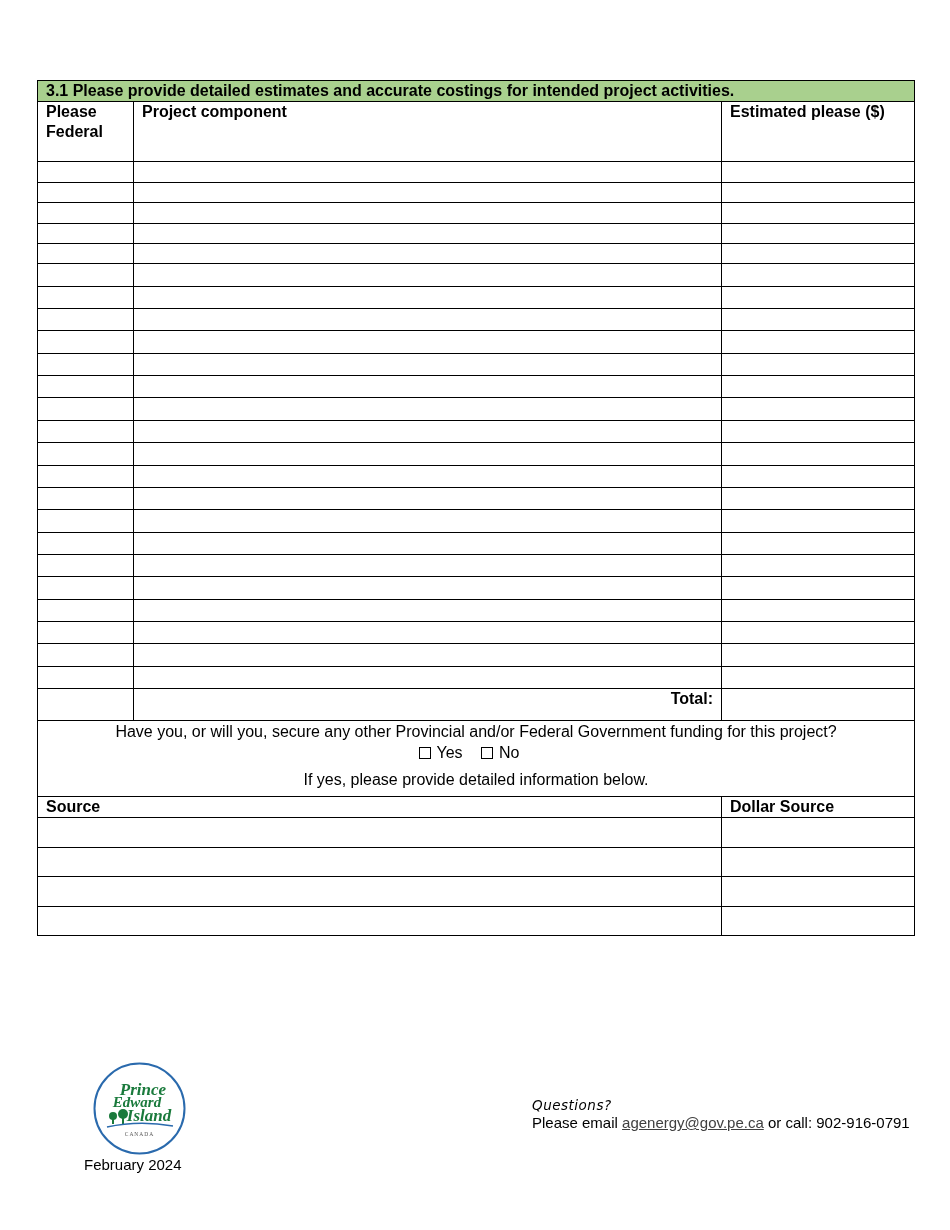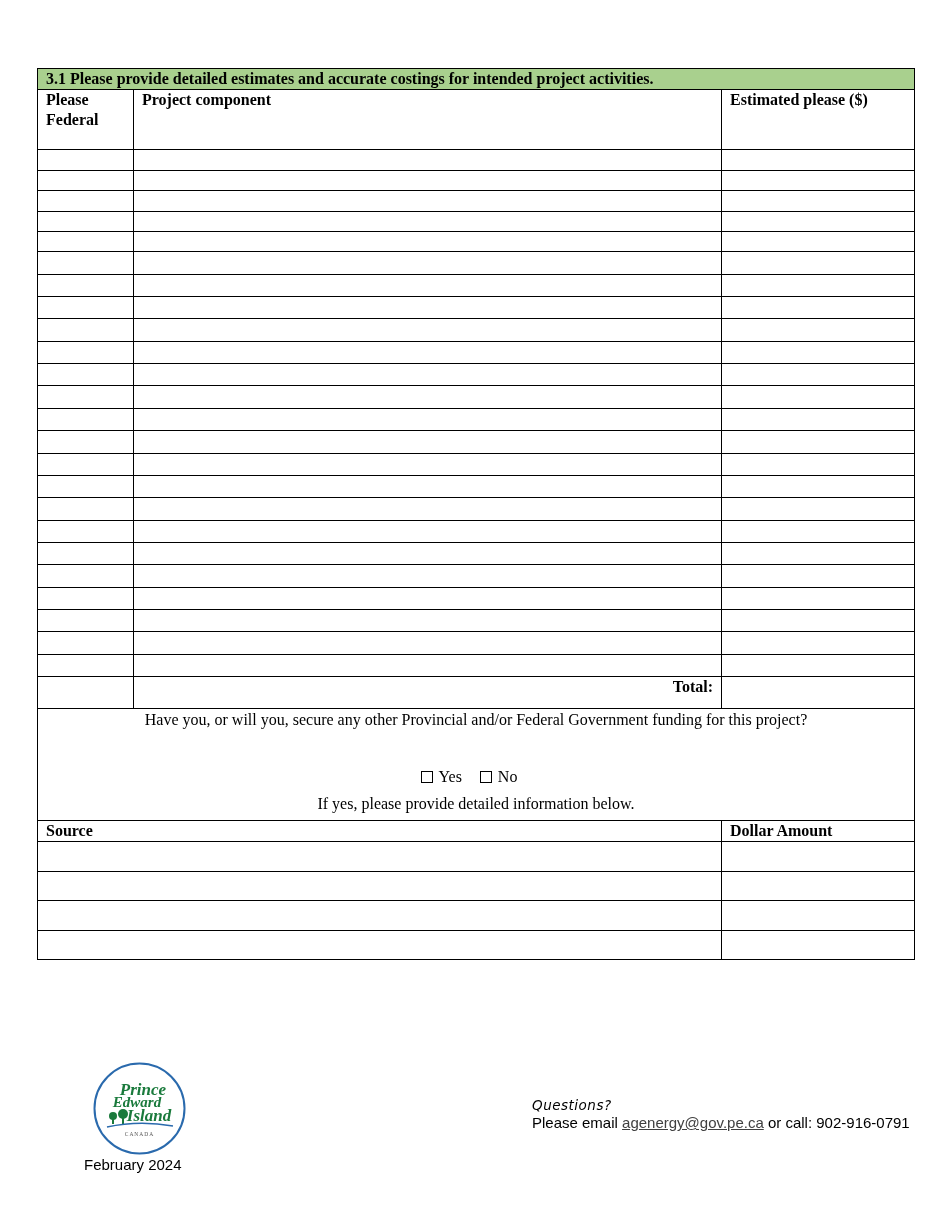--- a/index.html
+++ b/index.html
@@ -1,26 +1,26 @@
 <!DOCTYPE html>
 <html><head>
 <meta charset="utf-8">
 <style>
   html, body { margin: 0; padding: 0; background: #ffffff; }
   body { width: 950px; height: 1230px; position: relative; font-family: "Liberation Sans", sans-serif; color: #000; overflow: hidden; }
-  .form { position: absolute; left: 37px; top: 68px; width: 877px; border-collapse: collapse; table-layout: fixed; font-size: 16px; font-family: Liberation Serif, serif; }
+  .form { position: absolute; left: 37px; top: 80px; width: 877px; border-collapse: collapse; table-layout: fixed; font-size: 16px; }
   .form td { border: 1.3px solid #000; padding: 0 8px; vertical-align: top; box-sizing: border-box; }
   .sec-hdr td { background: #a9d08e; font-weight: bold; height: 21px; line-height: 19px; padding: 0 8px; }
   .col-hdr td { font-weight: bold; height: 60px; line-height: 20px; padding-top: 0; }
   .blank td { height: 22px; }
   .total td { height: 32px; }
   .total .lbl { text-align: right; font-weight: bold; padding-top: 0; line-height: 20px; }
   .fund-q td { padding: 0 8px 6px 8px; line-height: 21px; text-align: center; }
   .fund-q .q { display: block; }
-  .fund-q .opts { display: block; margin-top: 36px; }
+  .fund-q .opts { display: block; }
   .fund-q .opt { margin-right: 14px; }
   .box { display: inline-block; width: 10px; height: 10px; border: 1.3px solid #000; margin-right: 6px; vertical-align: -1px; }
   .fund-q .note { display: block; margin-top: 6px; }
   .src-hdr td { font-weight: bold; height: 21px; line-height: 20px; }
   .src-row td { height: 29.5px; }
   .logo { position: absolute; left: 93px; top: 1062px; width: 93px; height: 93px; }
   .date { position: absolute; left: 84px; top: 1156px; font-size: 15px; }
   .questions { position: absolute; left: 532px; top: 1096px; font-size: 15px; line-height: 18px; }
   .questions .q-title { font-family: "DejaVu Sans", sans-serif; font-style: italic; font-size: 13.5px; letter-spacing: 0.5px; display: block; }
   .questions a { color: #404040; text-decoration: underline; }
@@ -175,21 +175,21 @@
         <span class="q">Have you, or will you, secure any other Provincial and/or Federal Government funding for this project?</span>
         <span class="opts">
           <span class="opt"><span class="box"></span><span>Yes</span></span>
           <span class="opt"><span class="box"></span><span>No</span></span>
         </span>
         <span class="note">If yes, please provide detailed information below.</span>
       </td>
     </tr>
     <tr class="src-hdr">
       <td colspan="2">Source</td>
-      <td>Dollar Amount</td>
+      <td>Dollar Source</td>
     </tr>
   </tbody>
   <tbody id="funding-body">
       <tr class="src-row">
         <td colspan="2"></td>
         <td></td>
       </tr>
       <tr class="src-row">
         <td colspan="2"></td>
         <td></td>

